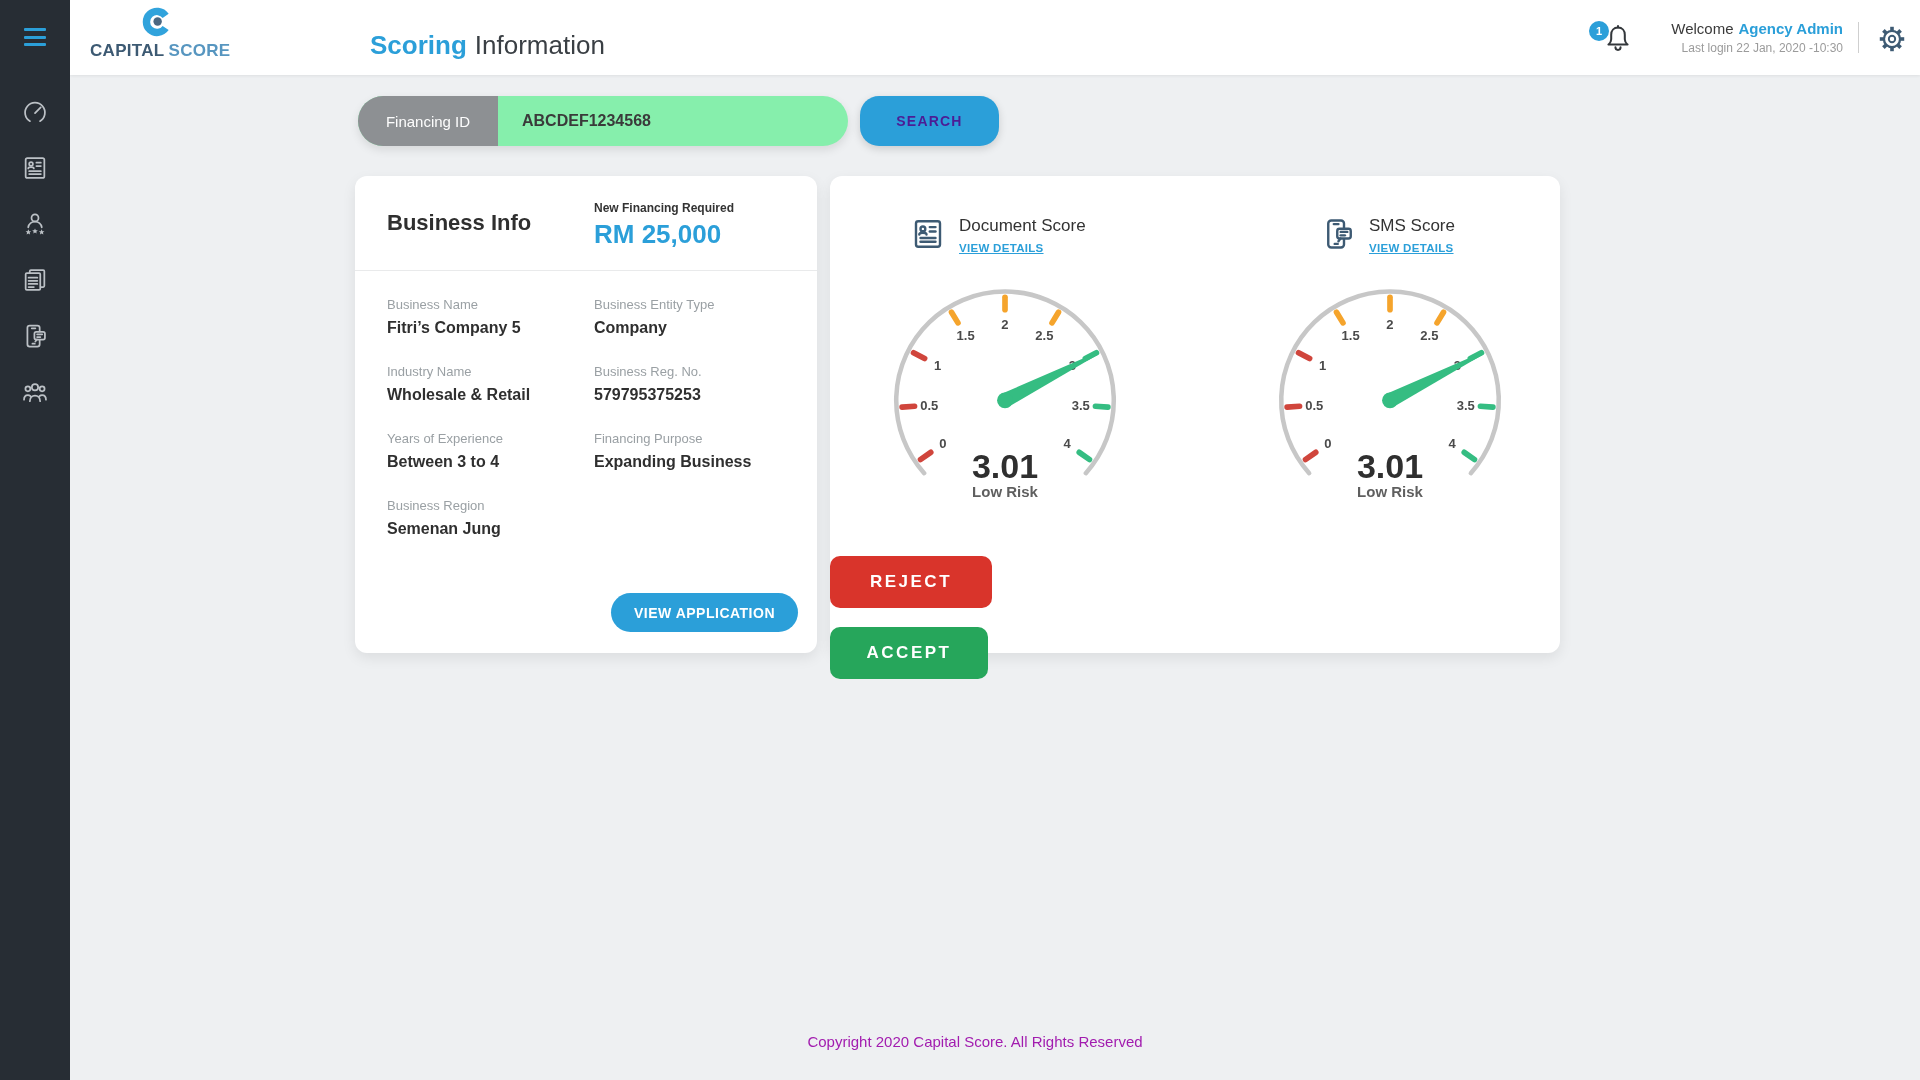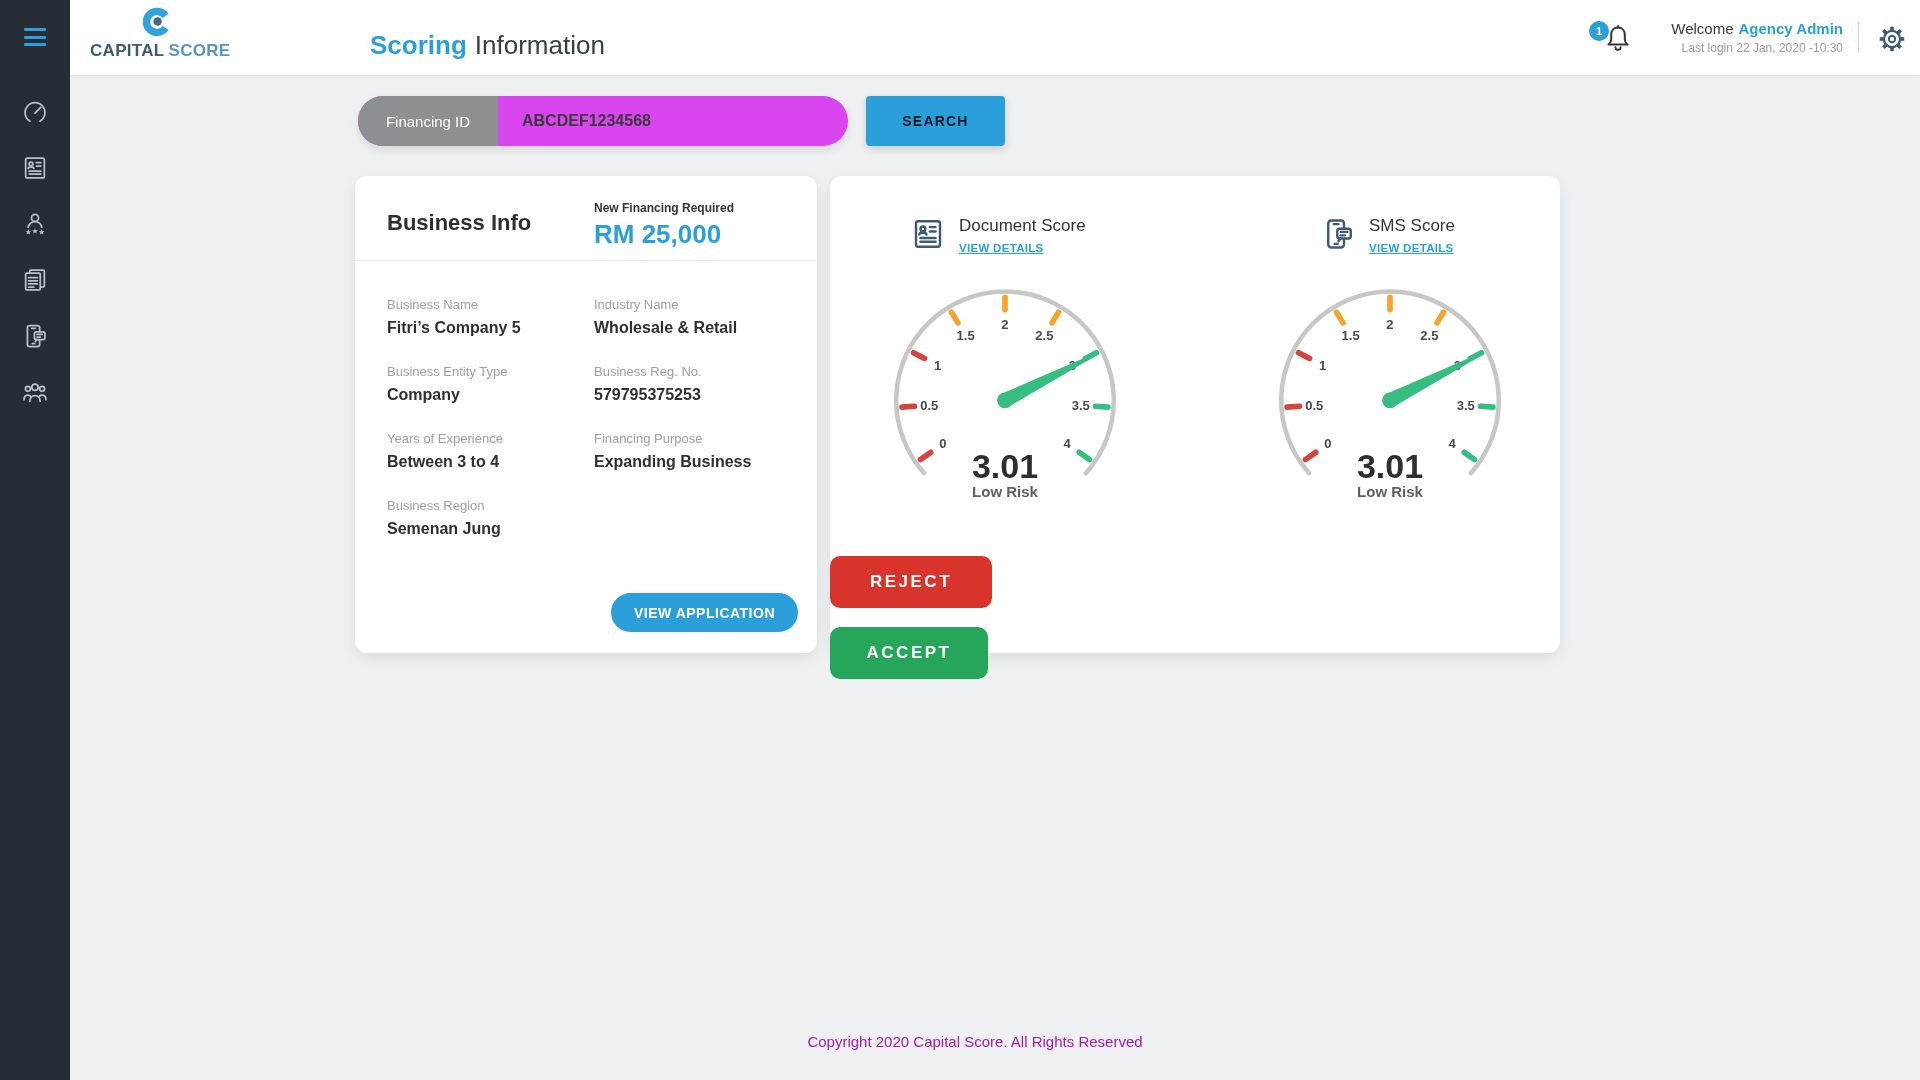--- a/index.html
+++ b/index.html
@@ -34,30 +34,30 @@
   .lastlogin { font-size:12px; color:#9b9b9b; margin-top:4px; }
   .vdiv { position:absolute; left:1788px; top:22px; width:1px; height:31px; background:#cfcfcf; }
   .gear-btn { position:absolute; left:1805px; top:22px; width:34px; height:34px; background:none; border:none; cursor:pointer; }
   .gear-btn svg { stroke:#3d5a73; fill:none; }
 
   
   .content { position:absolute; left:70px; top:75px; width:1850px; height:1005px; background:#eef0f2; }
 
   
   .searchbar { position:absolute; left:288px; top:21px; display:flex; align-items:center; }
-  .search-pill { width:490px; height:50px; background:#d946ef; border-radius:25px; overflow:hidden; display:flex; align-items:stretch; box-shadow:0 4px 10px rgba(0,0,0,.10); }
+  .search-pill { width:490px; height:50px; background:#86efac; border-radius:25px; overflow:hidden; display:flex; align-items:stretch; box-shadow:0 4px 10px rgba(0,0,0,.10); }
   .search-label { width:140px; background:#8d9093; color:#fdfdfd; font-size:15px; display:flex; align-items:center; justify-content:center; }
   .search-input { flex:1; border:none; outline:none; background:transparent; padding-left:24px; font-family:inherit; font-size:16px; font-weight:600; color:#3a3a3a; }
-  .search-btn { margin-left:18px; width:139px; height:50px; border:none; border-radius:4px; background:#2b9fd9; color:#0f172a; font-family:inherit; font-size:14px; font-weight:700; letter-spacing:1.2px; cursor:pointer; box-shadow:0 3px 8px rgba(0,0,0,.15); }
+  .search-btn { margin-left:12px; width:139px; height:50px; border:none; border-radius:19px; background:#2b9fd9; color:#4c1d95; font-family:inherit; font-size:14px; font-weight:700; letter-spacing:1.2px; cursor:pointer; box-shadow:0 3px 8px rgba(0,0,0,.15); }
 
   .card { position:absolute; background:#fff; border-radius:12px; box-shadow:0 5px 14px rgba(0,0,0,.08); }
 
   
   .biz-card { left:285px; top:101px; width:462px; height:477px; }
-  .biz-head { position:relative; height:85px; border-bottom:1px solid #e9eaeb; }
+  .biz-head { position:relative; height:95px; border-bottom:1px solid #e9eaeb; }
   .biz-title { position:absolute; left:32px; top:34px; font-size:22px; font-weight:700; color:#2f2f2f; }
   .fin-req { position:absolute; left:239px; top:25px; }
   .fin-label { font-size:12px; font-weight:600; color:#333; }
   .fin-amount { font-size:26px; font-weight:700; color:#2b9fd9; margin-top:4px; }
   .biz-fields { position:absolute; left:32px; top:121px; width:400px; display:grid; grid-template-columns:207px auto; grid-auto-rows:67px; }
   .f-label { font-size:13px; color:#9aa0a4; }
   .f-value { font-size:16px; font-weight:700; color:#2f2f2f; margin-top:7px; }
   .view-app-btn { position:absolute; right:19px; bottom:21px; width:187px; height:39px; border:none; border-radius:20px; background:#2b9fd9; color:#fff; font-family:inherit; font-size:14px; font-weight:700; letter-spacing:.5px; cursor:pointer; }
 
   
@@ -223,26 +223,26 @@
         <div class="fin-label">New Financing Required</div>
         <div class="fin-amount">RM 25,000</div>
       </div>
     </div>
     <div class="biz-fields">
       <div class="field">
         <div class="f-label">Business Name</div>
         <div class="f-value">Fitri’s Company 5</div>
       </div>
       <div class="field">
+        <div class="f-label">Business Entity Type</div>
+        <div class="f-value">Company</div>
+      </div>
+      <div class="field">
         <div class="f-label">Industry Name</div>
         <div class="f-value">Wholesale &amp; Retail</div>
-      </div>
-      <div class="field">
-        <div class="f-label">Business Entity Type</div>
-        <div class="f-value">Company</div>
       </div>
       <div class="field">
         <div class="f-label">Business Reg. No.</div>
         <div class="f-value">579795375253</div>
       </div>
       <div class="field">
         <div class="f-label">Years of Experience</div>
         <div class="f-value">Between 3 to 4</div>
       </div>
       <div class="field">

